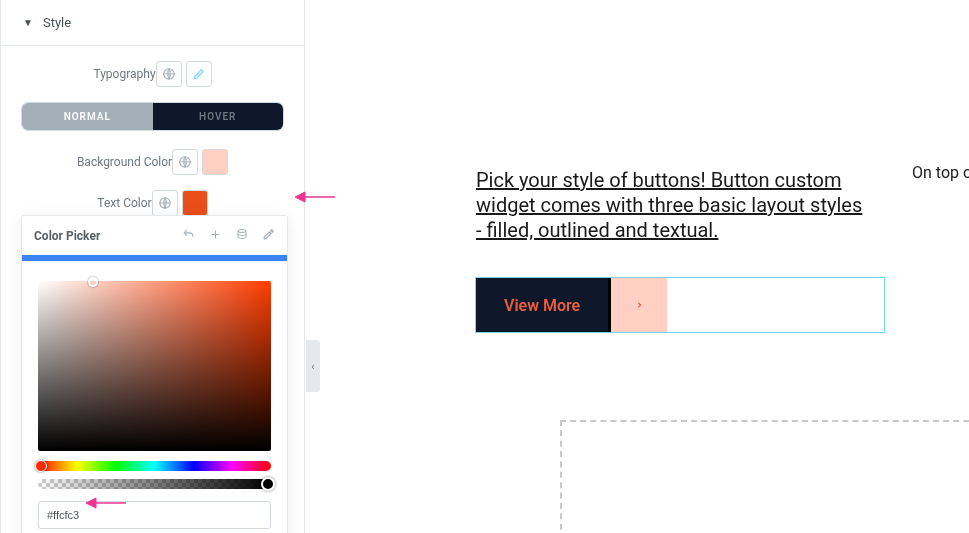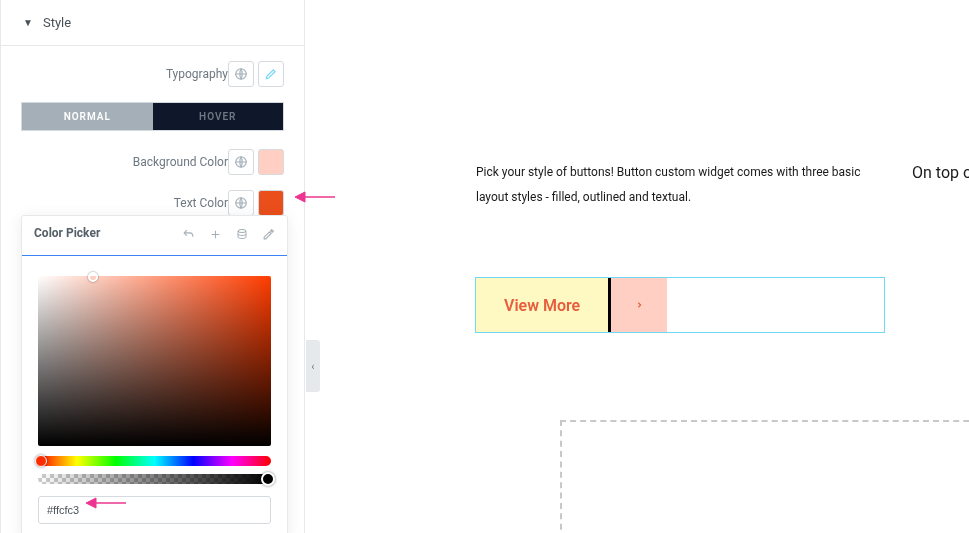--- a/index.html
+++ b/index.html
@@ -5,35 +5,35 @@
     * { margin:0; padding:0; box-sizing:border-box; }
     body { font-family: -apple-system, BlinkMacSystemFont, "Segoe UI", Roboto, "Helvetica Neue", Arial, sans-serif; background:#fff; width:969px; height:533px; overflow:hidden; position:relative; }
 
     
     .panel { width:305px; height:533px; border-right:1px solid #e6e9ec; border-left:1px solid #e6e9ec; position:absolute; left:0; top:0; background:#fff; }
     .section-header { display:flex; align-items:center; padding:15px 20px 15px 22px; border-bottom:1px solid #e6e9ec; }
     .section-caret { margin-right:10px; font-size:10px; color:#495157; }
     .section-title { font-weight:400; font-size:13px; color:#495157; }
 
     .panel-body { padding:15px 20px; }
-    .row { display:flex; justify-content:flex-end; align-items:center; margin-bottom:15px; position:relative; }
+    .row { display:flex; justify-content:center; align-items:center; margin-bottom:15px; position:relative; }
     .field-label { font-size:12px; color:#6d7882; }
     .btn-group { display:flex; gap:0; }
     .mini-btn { width:26px; height:26px; border:1px solid #d5dadf; border-radius:3px; display:flex; align-items:center; justify-content:center; background:#fff; cursor:pointer; }
     .mini-btn + .mini-btn { margin-left:4px; }
     .mini-btn svg { width:14px; height:14px; }
     .swatch { width:26px; height:26px; border:1px solid #d5dadf; border-radius:3px; margin-left:4px; }
 
-    .tab-group { display:flex; border:1px solid #d5dadf; border-radius:0; overflow:hidden; margin-bottom:18px; }
+    .tab-group { display:flex; border:1px solid #d5dadf; border-radius:7px; overflow:hidden; margin-bottom:18px; }
     .tab { flex:1; text-align:center; padding:8px 0; font-size:10px; font-weight:600; letter-spacing:1px; text-transform:uppercase; color:#6d7882; background:#0f172a; cursor:pointer; }
     .tab.active { background:#a4afb7; color:#fff; }
 
     
     .picker { position:absolute; left:20px; top:215px; width:267px; background:#fff; border:1px solid #e6e9ec; border-radius:3px; box-shadow:0 2px 15px rgba(0,0,0,0.08); }
-    .picker-header { display:flex; justify-content:space-between; padding:10px 12px; border-bottom:1px solid #3b82f6; }
+    .picker-header { display:flex; align-items:center; justify-content:space-between; padding:10px 12px; border-bottom:6px solid #3b82f6; }
     .picker-title { font-size:12px; font-weight:700; color:#556068; }
     .picker-tools { display:flex; gap:14px; }
     .picker-tool-icon { color:#a4afb7; cursor:pointer; }
     .saturation-box { margin:20px 16px 10px; height:170px; border-radius:2px; position:relative; background:linear-gradient(to top,#000,rgba(0,0,0,0)), linear-gradient(to right,#fff,rgba(255,255,255,0)), #ff3c00; }
     .sat-circle { position:absolute; width:10px; height:10px; border:2px solid #fff; border-radius:50%; top:-4px; left:50px; box-shadow:0 0 2px rgba(0,0,0,.6); }
     .hue-strip { margin:0 16px 8px; height:10px; border-radius:6px; background:linear-gradient(to right,#ff0000,#ffff00,#00ff00,#00ffff,#0000ff,#ff00ff,#ff0000); position:relative; }
     .hue-handle { width:12px; height:12px; border-radius:50%; background:#ff2b00; border:1px solid #fff; position:absolute; left:-3px; top:-1px; box-shadow:0 0 3px rgba(0,0,0,.5); }
     .alpha-strip { margin:0 16px 12px; height:10px; border-radius:6px; position:relative;
       background-image:
         linear-gradient(to right, rgba(0,0,0,0), #000),
@@ -45,25 +45,25 @@
     }
     .alpha-handle { width:14px; height:14px; border-radius:50%; background:#000; border:2px solid #fff; position:absolute; right:-4px; top:-2px; box-shadow:0 0 3px rgba(0,0,0,.5); }
     .hex-wrap { margin:8px 16px 16px; }
     .hex-input { width:100%; height:28px; border:1px solid #d5dadf; border-radius:3px; padding:0 8px; font-size:11px; color:#495157; }
 
     
     .collapse-handle { position:absolute; left:306px; top:340px; width:14px; height:52px; background:#e6e9ec; border-radius:0 3px 3px 0; display:flex; align-items:center; justify-content:center; color:#6d7882; font-size:11px; cursor:pointer; }
 
     
     .canvas { position:absolute; left:320px; top:0; right:0; bottom:0; padding:0; }
-    .text-block { position:absolute; left:156px; top:160px; width:390px; font-size:12px; line-height:25px; color:#1a1a1a; }
+    .text-block { position:absolute; left:156px; top:168px; width:390px; font-size:20px; line-height:25px; color:#1a1a1a;text-decoration:underline; }
     .text-block-right { position:absolute; left:592px; top:160px; width:90px; font-size:16px; line-height:25px; color:#1a1a1a; overflow:hidden; white-space:nowrap;}
 
     .button-widget { position:absolute; left:155px; top:277px; width:410px; height:56px; border:1px solid #71d7f7; display:flex; }
-    .vm-btn-label { height:100%; display:flex; align-items:center; padding:16px 28px; background:#fef9c3; color:#e75d3e; font-weight:600; font-size:16px; }
+    .vm-btn-label { height:100%; display:flex; align-items:center; padding:16px 28px; background:#0f172a; color:#e75d3e; font-weight:600; font-size:16px; }
     .vm-divider { width:3px; background:#000; }
     .vm-btn-icon { width:56px; background:#ffcfc3; display:flex; align-items:center; justify-content:center; color:#e75d3e; font-size:16px; }
     .vm-rest { flex:1; background:#fff; }
 
     .dashed-box { position:absolute; left:240px; top:420px; width:500px; height:120px; border:2px dashed #c8c8c8; border-right:none; border-bottom:none; }
 
     
     .arrow1 { position:absolute; left:295px; top:189px; }
     .arrow2 { position:absolute; left:86px; top:495px; }
     svg.arrow-svg line, svg.arrow-svg polygon { stroke:#ed3490; fill:#ed3490; }

